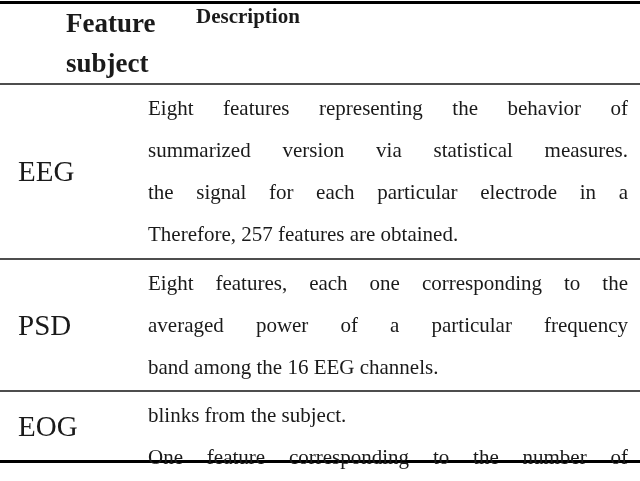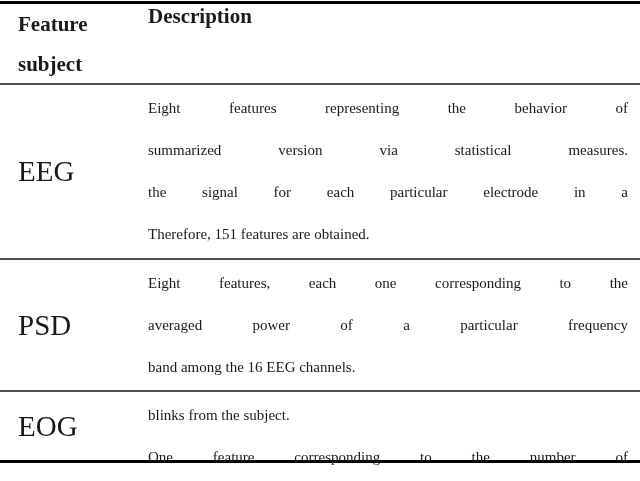--- a/index.html
+++ b/index.html
@@ -49,36 +49,37 @@
   .cell-desc {
     flex: 1;
     box-sizing: border-box;
     padding-right: 12px;
   }
   .header-row {
     height: 79px;
   }
   .header-row .cell-source {
     font-weight: bold;
-    font-size: 21px;
+    font-size: 27px;
     line-height: 40px;
-    justify-content: flex-start;
+    justify-content: flex-end;
+    margin-left: 48px;
   }
   .header-row .cell-desc {
     display: flex;
     align-items: flex-start;
     font-weight: bold;
     font-size: 21px;
   }
   .body-row .cell-desc {
     padding-top: 2px;
     padding-bottom: 2px;
   }
   .tline {
-    font-size: 15px;
+    font-size: 21px;
     line-height: 42px;
     white-space: normal;
     font-family: Liberation Serif, serif;
   }
   .tline.just {
     text-align: justify;
     text-align-last: justify;
   }
   .row-eeg { height: 173px; }
   .row-psd { height: 130px; }
@@ -104,21 +105,21 @@
   <div class="rule rule-light"></div>
 
   <div class="trow body-row row-eeg">
     <div class="cell-source">
       <div>EEG</div>
     </div>
     <div class="cell-desc">
       <div class="tline just">Eight features representing the behavior of</div>
       <div class="tline just">summarized version via statistical measures.</div>
       <div class="tline just">the signal for each particular electrode in a</div>
-      <div class="tline">Therefore, 151 features are obtained.</div>
+      <div class="tline">Therefore, 257 features are obtained.</div>
     </div>
   </div>
 
   <div class="rule rule-light"></div>
 
   <div class="trow body-row row-psd">
     <div class="cell-source">
       <div>PSD</div>
     </div>
     <div class="cell-desc">

